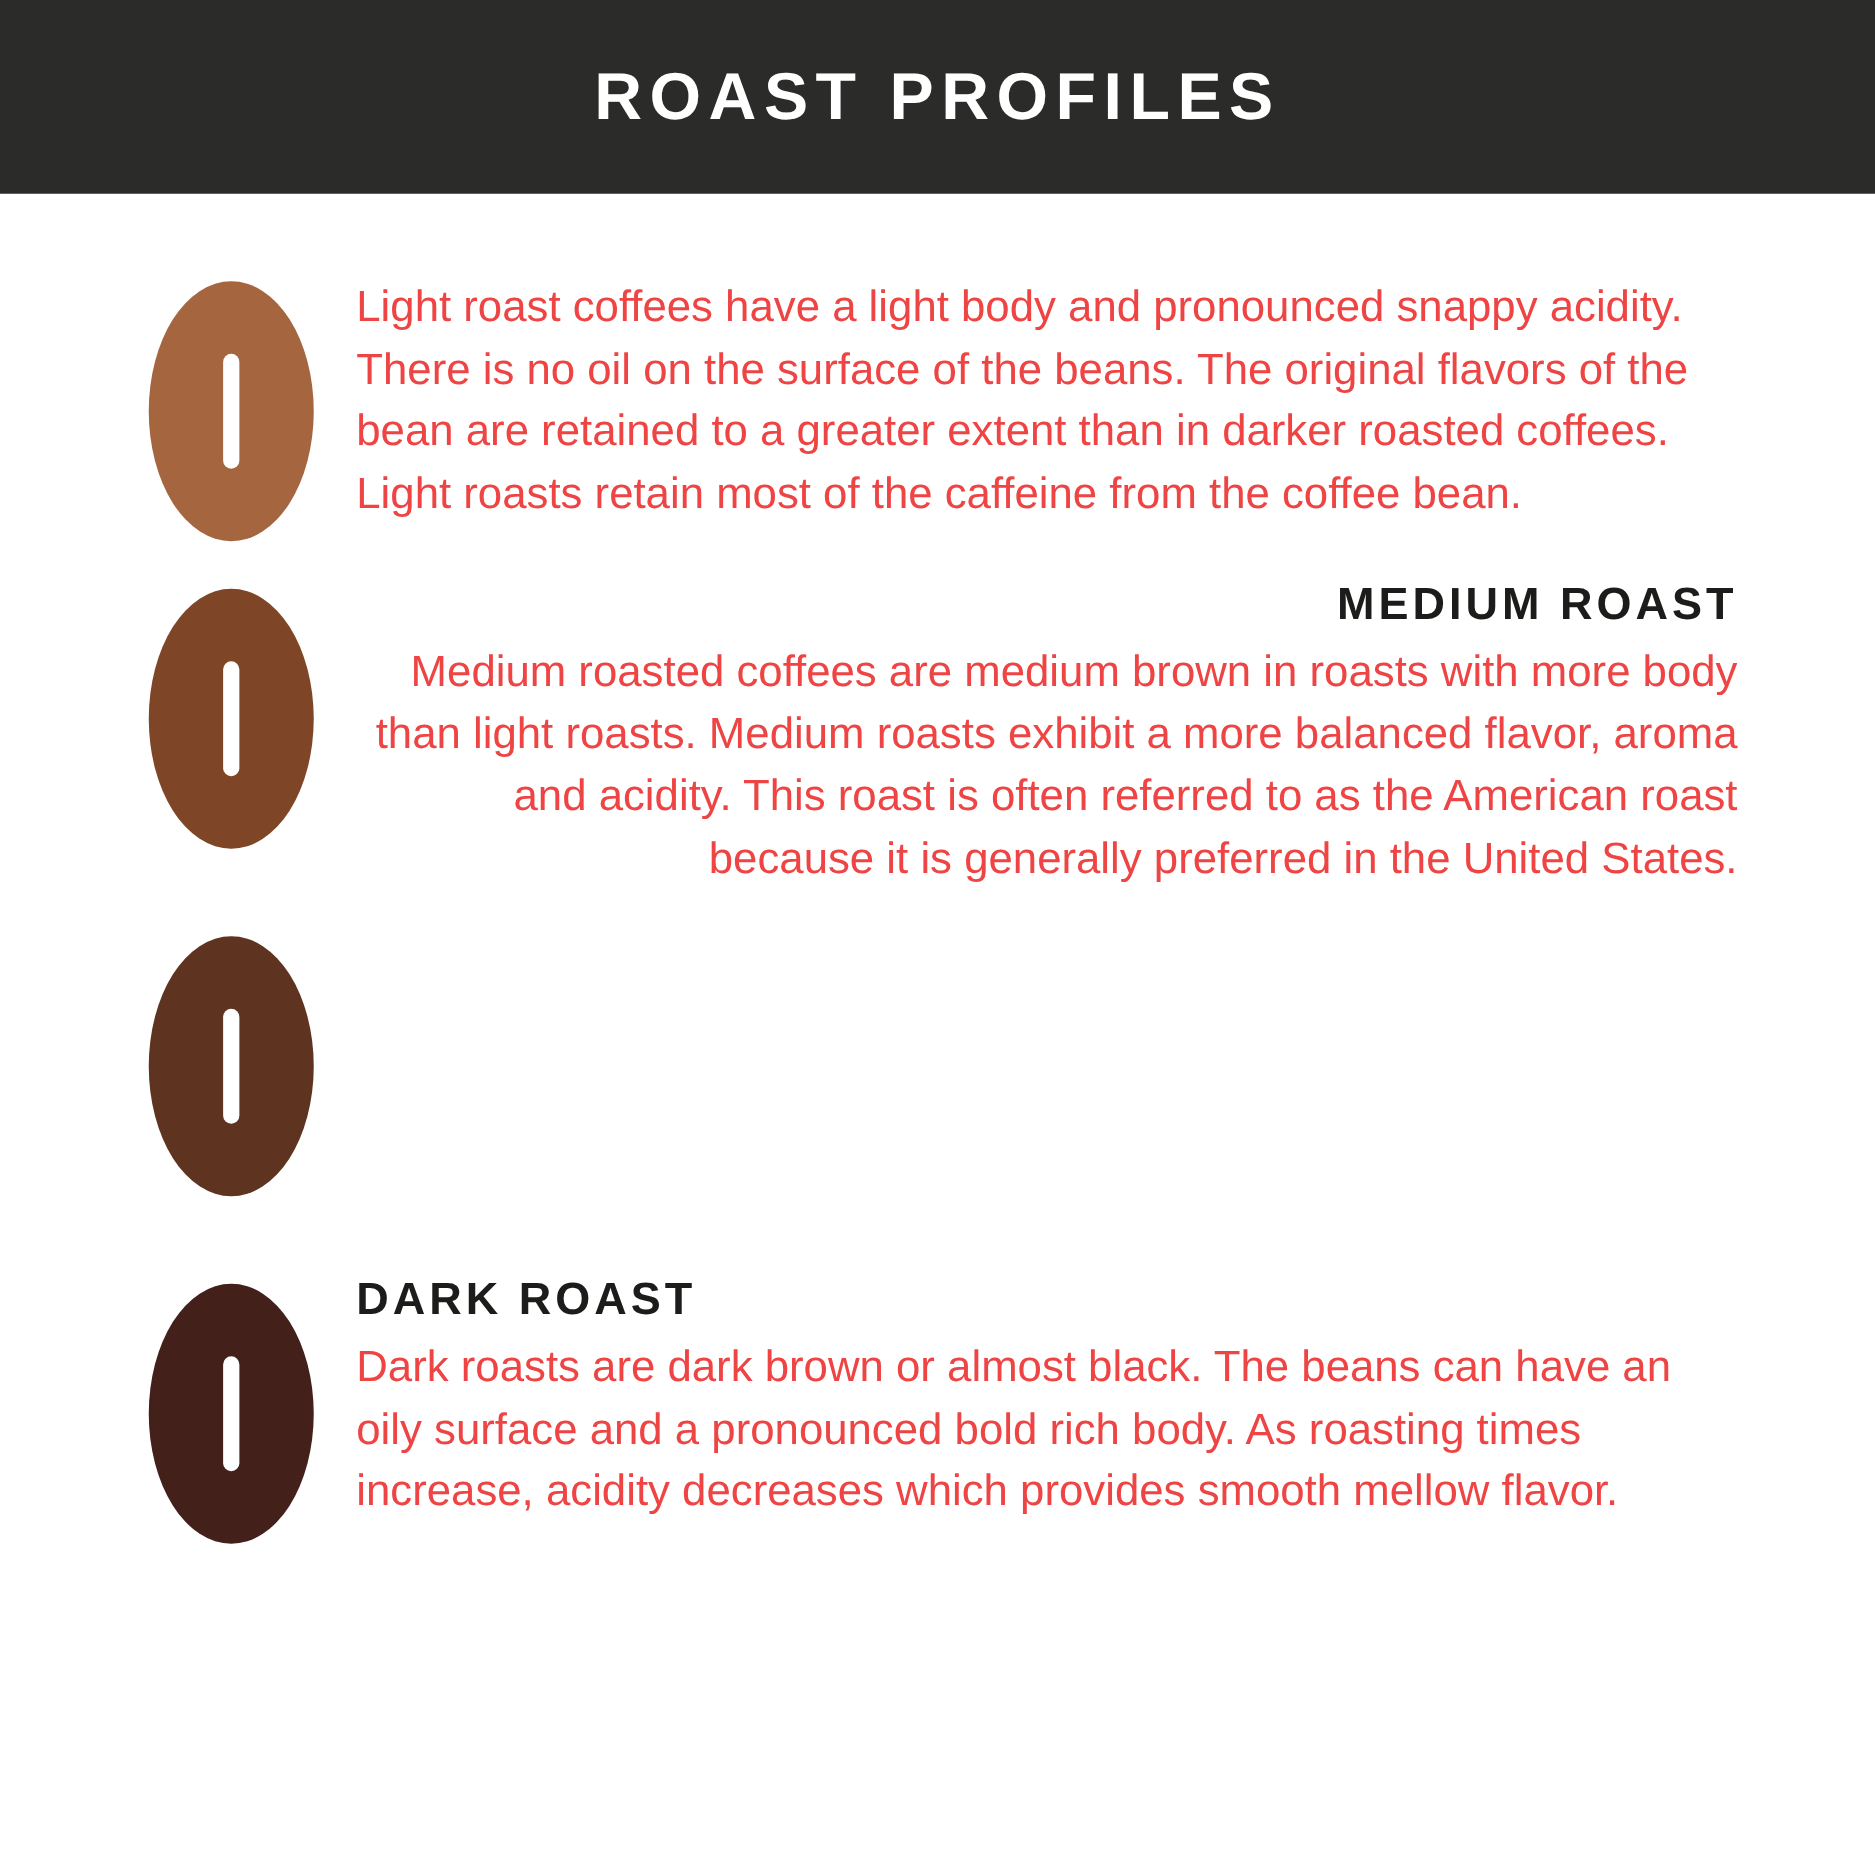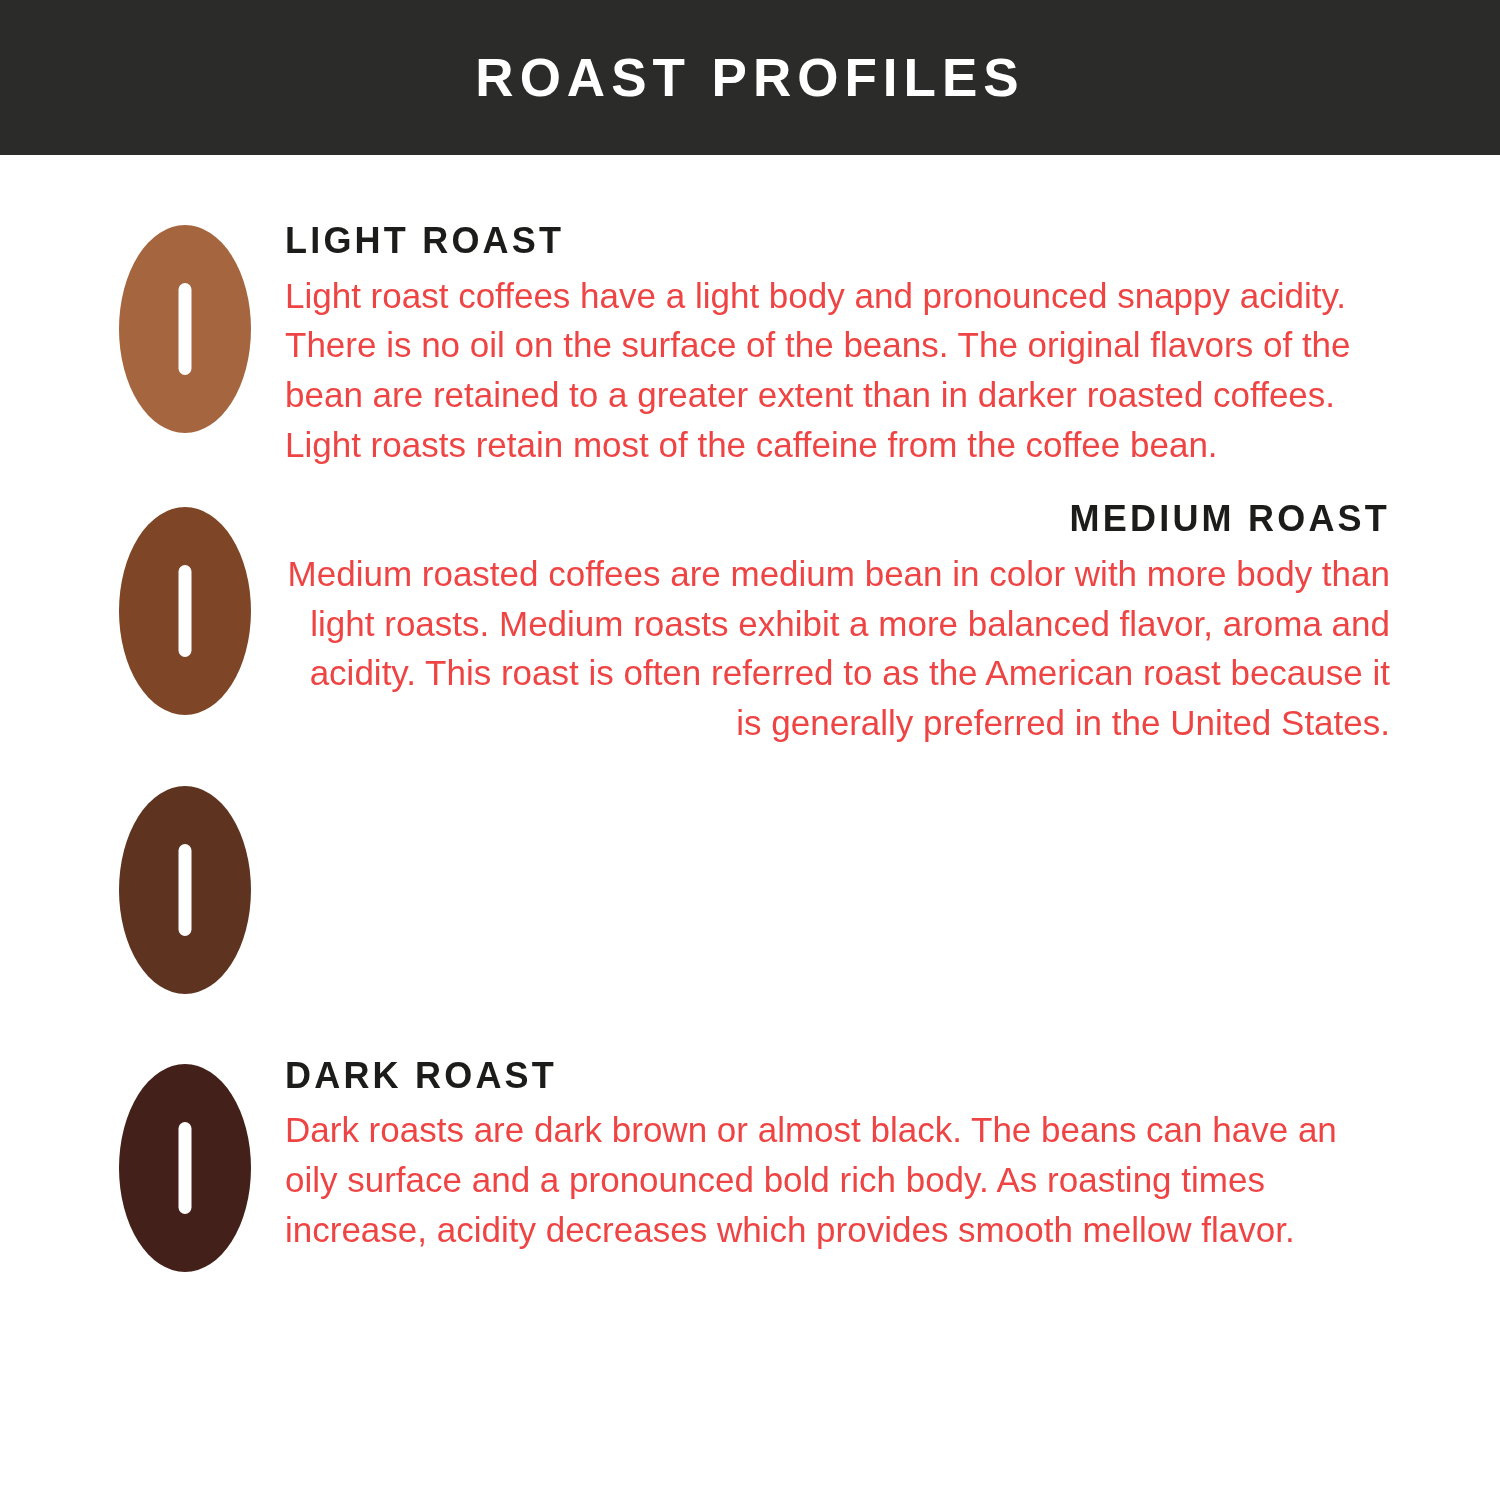--- a/index.html
+++ b/index.html
@@ -104,34 +104,33 @@
 
   <div class="content">
 
     <div class="roast-row row-light">
       <div class="bean-cell">
         <div class="bean" id="bean-0" style="background: rgb(165, 101, 63);">
           <div class="bean-crease"></div>
         </div>
       </div>
       <div class="text-cell">
-        <h2 class="roast-title">LIGHT ROAST</h2>
         <p class="roast-desc">Light roast coffees have a light body and pronounced snappy acidity. There is no oil on the surface of the beans. The original flavors of the bean are retained to a greater extent than in darker roasted coffees. Light roasts retain most of the caffeine from the coffee bean.</p>
       </div>
     </div>
 
     <div class="roast-row row-medium">
       <div class="bean-cell">
         <div class="bean" id="bean-1" style="background: rgb(126, 70, 39);">
           <div class="bean-crease"></div>
         </div>
       </div>
       <div class="text-cell">
         <h2 class="roast-title">MEDIUM ROAST</h2>
-        <p class="roast-desc">Medium roasted coffees are medium bean in color with more body than light roasts. Medium roasts exhibit a more balanced flavor, aroma and acidity.  This roast is often referred to as the American roast because it is generally preferred in the United States.</p>
+        <p class="roast-desc">Medium roasted coffees are medium brown in roasts with more body than light roasts. Medium roasts exhibit a more balanced flavor, aroma and acidity.  This roast is often referred to as the American roast because it is generally preferred in the United States.</p>
       </div>
     </div>
 
     <div class="roast-row row-mediumdark">
       <div class="bean-cell">
         <div class="bean" id="bean-2" style="background: rgb(94, 51, 32);">
           <div class="bean-crease"></div>
         </div>
       </div>
     </div>

